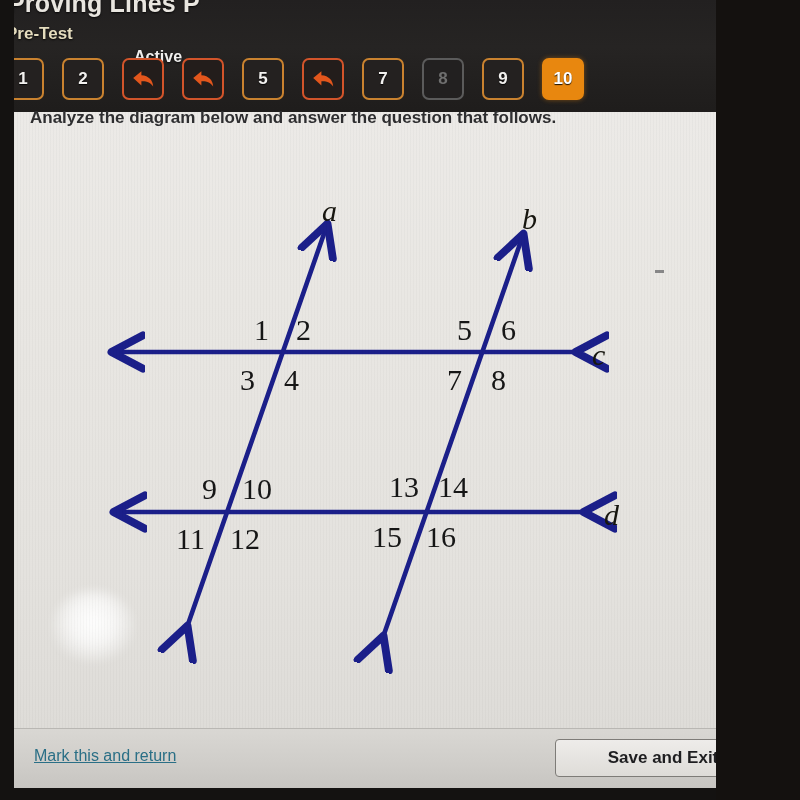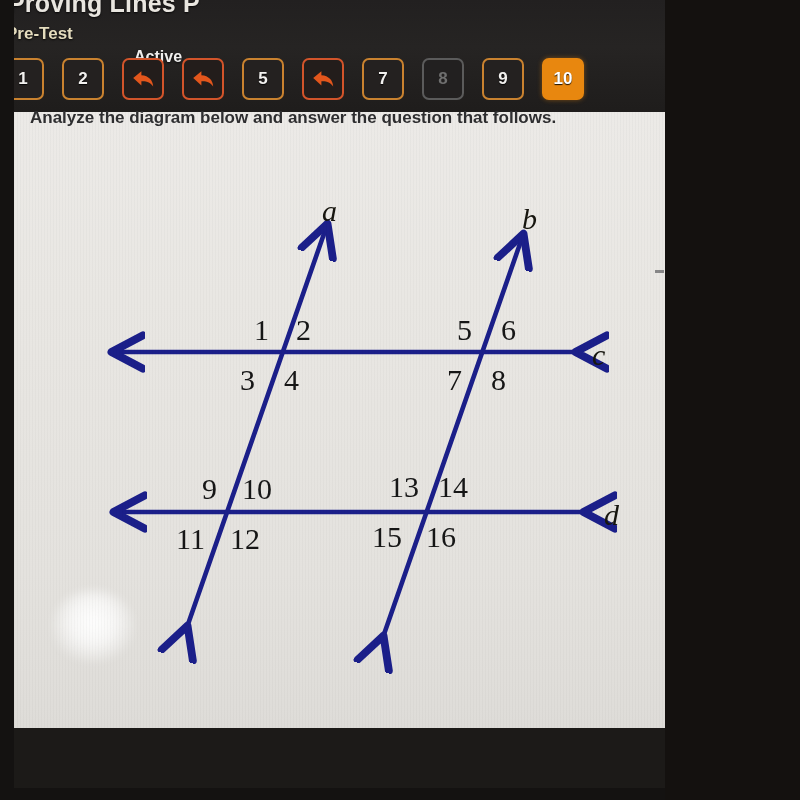--- a/index.html
+++ b/index.html
@@ -6,21 +6,21 @@
 
   html, body {
     width: 800px; height: 800px;
     overflow: hidden;
     background: #14110f;
     font-family: "Liberation Sans", sans-serif;
   }
 
   #screen {
     position: relative;
-    width: 665px; height: 800px;
+    width: 716px; height: 800px;
     background: #1c1a18;
     overflow: hidden;
   }
 
   
   #topbar {
     position: absolute;
     left: 0; top: 0; width: 800px; height: 118px;
     background: linear-gradient(180deg,#222020 0%, #262423 40%, #1e1c1b 100%);
     overflow: hidden;
@@ -270,16 +270,23 @@
     <div id="label-layer">
         <div class="linelabel" style="left: 308px; top: 84px;">a</div>
         <div class="linelabel" style="left: 508px; top: 92px;">b</div>
         <div class="linelabel" style="left: 578px; top: 228px;">c</div>
         <div class="linelabel" style="left: 590px; top: 388px;">d</div>
       </div>
 
     <div id="glare"></div>
   </div>
 
+  <div id="bottombar">
+    <a id="mark-return" href="#">Mark this and return</a>
+
+    <div id="save-exit">Save and Exit</div>
+
+    <div id="next-button"></div>
+  </div>
 
   <div class="photo-edge" id="edge-left"></div>
   <div class="photo-edge" id="edge-bottom"></div>
 </div>
 
 </body></html>

